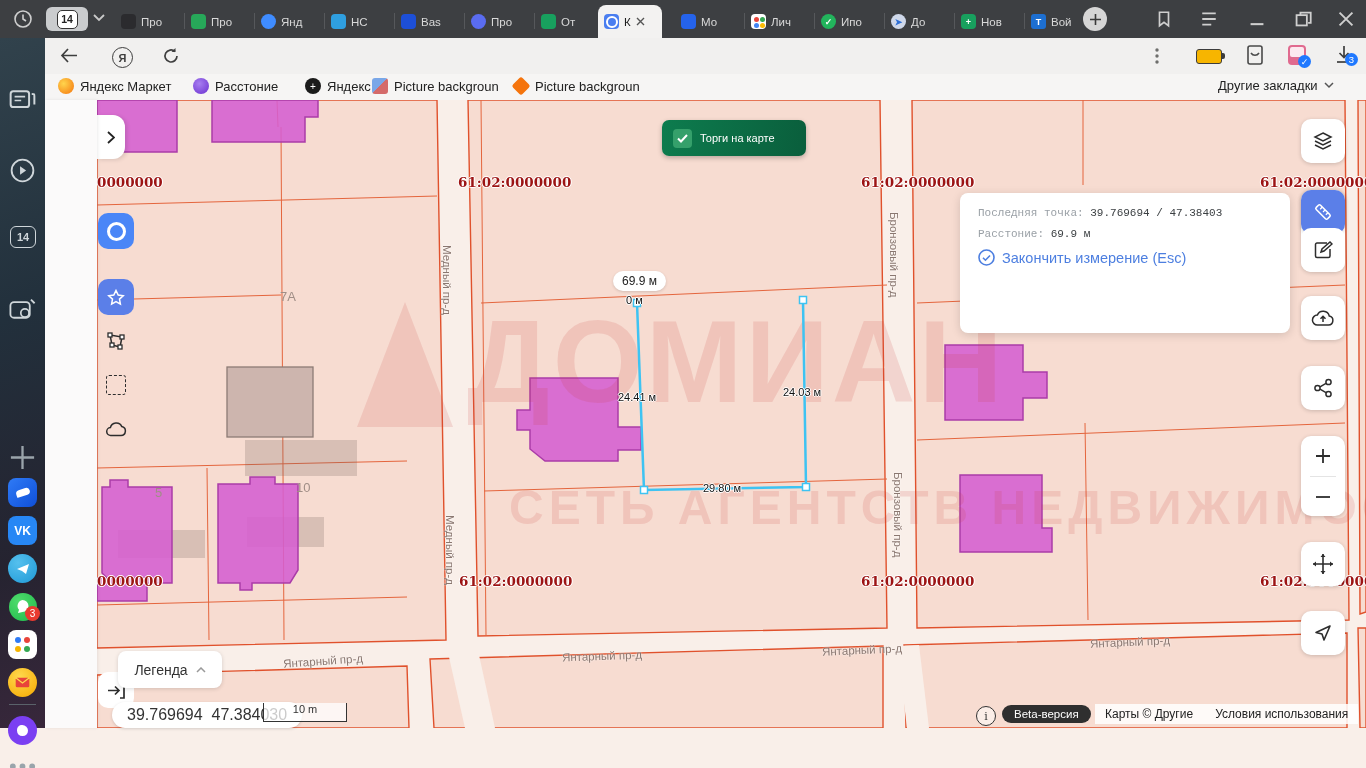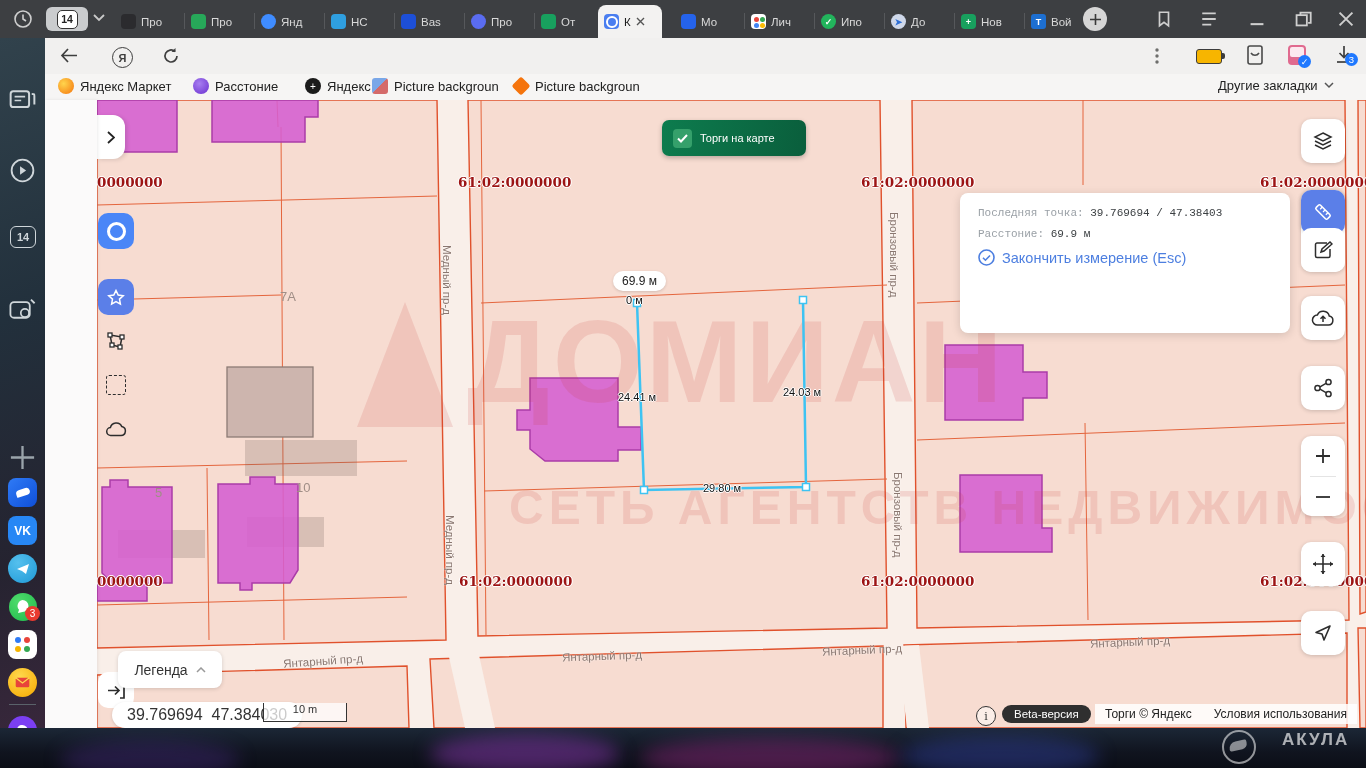--- a/index.html
+++ b/index.html
@@ -514,29 +514,18 @@
       <svg width="10" height="6" viewBox="0 0 10 6">
         <path d="M1 5l4-4 4 4" fill="none" stroke="#999" stroke-width="1.5"></path>
       </svg>
     </div>
   <div class="abs pill" style="left:112px;top:702px;padding:4px 15px;font-size:16px;color:#333;white-space:pre">39.769694  47.384030</div>
   <div class="abs" style="left:263px;top:703px;width:84px;height:19px;background:rgba(255,255,255,.75);border-left:1.5px solid #333;border-right:1.5px solid #333;border-bottom:1.5px solid #333;box-sizing:border-box;text-align:center;font-size:11px;color:#333">10 m</div>
 
   <div class="abs" style="left:976px;top:706px;width:18px;height:18px;border:1.5px solid #333;border-radius:50%;display:flex;align-items:center;justify-content:center;font-size:11px;font-family:'DejaVu Serif',serif;color:#333;background:rgba(255,255,255,.5)">i</div>
   <div class="abs" style="left:1002px;top:705px;padding:3px 12px;background:#2f2f2f;border-radius:11px;color:#fff;font-size:11.5px">Beta-версия</div>
   <div class="abs" style="left:1095px;top:704px;padding:3px 10px;background:rgba(255,255,255,.85);font-size:12px;color:#222;display:flex;gap:22px">
-    <span>Торги © Яндекс</span>
+    <span>Карты © Другие</span>
     <span>Условия использования</span>
   </div>
 
-  <div class="abs" id="taskbar">
-    <span class="tbglow" style="left:430px;top:6px;width:190px;height:40px;background:rgba(150,60,190,.45)"></span>
-    <span class="tbglow" style="left:640px;top:10px;width:260px;height:40px;background:rgba(190,50,160,.35)"></span>
-    <span class="tbglow" style="left:900px;top:8px;width:200px;height:40px;background:rgba(60,80,200,.35)"></span>
-    <span class="tbglow" style="left:60px;top:12px;width:180px;height:40px;background:rgba(90,50,160,.30)"></span>
-    <div class="abs" style="left:1222px;top:2px;width:34px;height:34px;border:2.5px solid rgba(255,255,255,.55);border-radius:50%;box-sizing:border-box">
-        <span style="position:absolute;left:5px;top:9px;width:18px;height:9px;background:rgba(255,255,255,.5);border-radius:8px 2px 6px 2px;transform:rotate(-12deg)"></span>
-      </div>
-    <div class="abs" style="left:1282px;top:2px;font-size:17px;font-weight:bold;letter-spacing:2px;color:rgba(255,255,255,.65)">АКУЛА</div>
-
-  </div>
 
 </div>
 
 </body></html>

